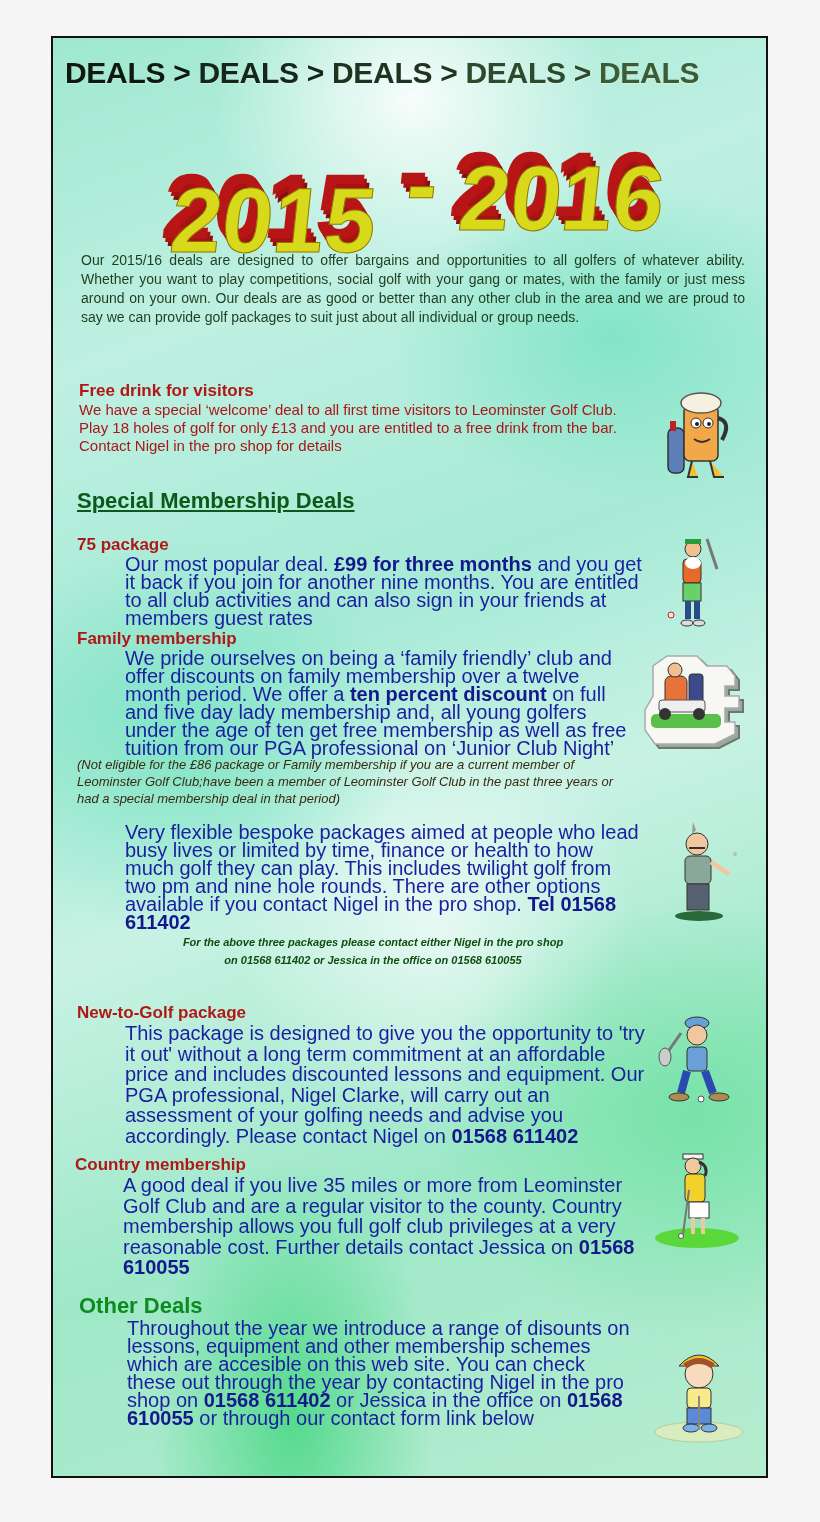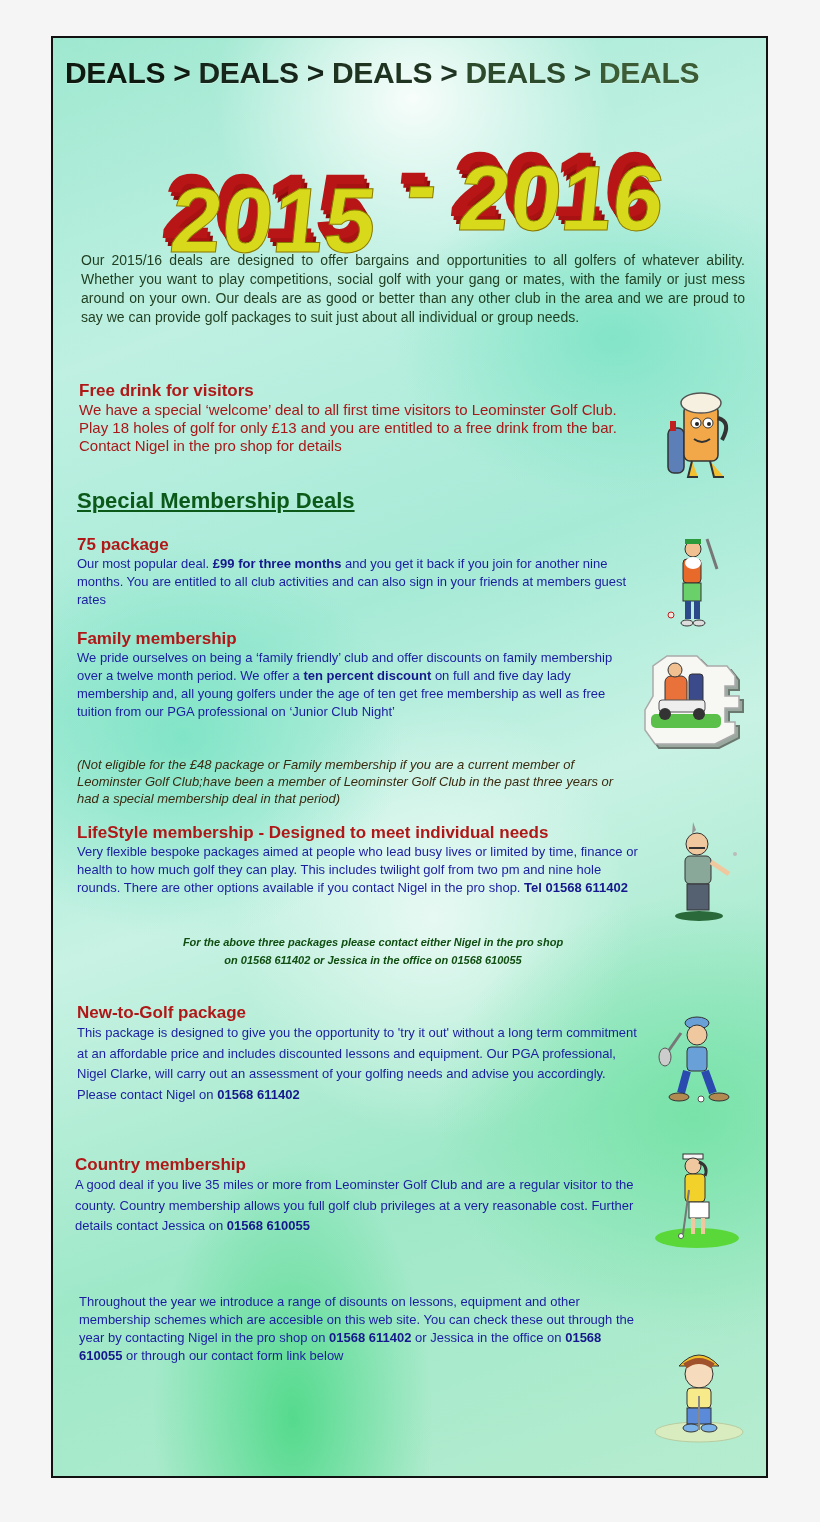--- a/index.html
+++ b/index.html
@@ -51,21 +51,21 @@
       text-align: justify;
     }
     .h-red {
       color: #b01818; font-weight: bold; font-size: 17px;
       line-height: 20px;
     }
     .h-green-big {
       color: #0b5a1a; font-weight: bold; font-size: 22px;
     }
     .body-blue {
-      color: #1a1ea0; font-size: 13px; line-height: 18px;
+      color: #1a1ea0; font-size: 20px; line-height: 18px; margin-left: 48px;
     }
     .body-blue b { color: #14188c; }
     .visitor-text {
       color: #a81818; font-size: 15px; line-height: 18px;
     }
     .note {
       color: #3a2a10; font-size: 13px; font-style: italic; line-height: 17px;
     }
     .contact-line {
       color: #0f4d10; font-size: 11px; font-style: italic; font-weight: bold;
@@ -167,24 +167,23 @@
       <rect x="10" y="62" width="70" height="14" rx="5" fill="#5ac04a"></rect>
       <rect x="24" y="24" width="22" height="30" rx="6" fill="#e8723a" stroke="#333"></rect>
       <circle cx="34" cy="18" r="7" fill="#f0c090" stroke="#333"></circle>
       <rect x="48" y="22" width="14" height="30" rx="3" fill="#3a4a8a" stroke="#333"></rect>
       <rect x="18" y="48" width="46" height="12" rx="3" fill="#eee" stroke="#555"></rect>
       <circle cx="24" cy="62" r="6" fill="#333"></circle>
       <circle cx="58" cy="62" r="6" fill="#333"></circle>
     </svg>
   </div>
 
-  <div class="abs note" style="left:24px; top:718px; width:560px;">(Not eligible for the £48 package or Family membership if you are a current member of Leominster Golf Club;have been a member of Leominster Golf Club in the past three years or had a special membership deal in that period)</div>
+  <div class="abs note" style="left:24px; top:718px; width:560px;">(Not eligible for the £86 package or Family membership if you are a current member of Leominster Golf Club;have been a member of Leominster Golf Club in the past three years or had a special membership deal in that period)</div>
 
   <div class="abs" style="left:24px; top:785px; width:570px;">
-    <div class="h-red">LifeStyle membership - Designed to meet individual needs</div>
     <div class="body-blue"><span>Very flexible bespoke packages aimed at people who lead busy lives or limited by time, finance or health to how much golf they can play. This includes twilight golf from two pm and nine hole rounds. There are other options available if you contact Nigel in the pro shop. </span><b>Tel 01568 611402</b></div>
   </div>
   <div class="illus" style="left:610px; top:780px; width:80px; height:105px;">
     <svg viewBox="0 0 80 105">
       <path d="M30 4 l3 8 l-4 4 z" fill="#999"></path>
       <circle cx="34" cy="26" r="11" fill="#f0c8a0" stroke="#333"></circle>
       <path d="M26 30 h16" stroke="#333" stroke-width="2"></path>
       <rect x="22" y="38" width="26" height="28" rx="5" fill="#8aa89a" stroke="#333"></rect>
       <path d="M48 44 l18 12" stroke="#f0c8a0" stroke-width="5"></path>
       <rect x="24" y="66" width="22" height="26" fill="#556070" stroke="#333"></rect>
@@ -228,20 +227,21 @@
       <path d="M50 12 q10 4 6 14" stroke="#333" stroke-width="3" fill="none"></path>
       <rect x="36" y="24" width="20" height="28" rx="4" fill="#f2d22a" stroke="#333"></rect>
       <rect x="40" y="52" width="20" height="16" fill="#fff" stroke="#333"></rect>
       <path d="M44 68 v16 M54 68 v16" stroke="#f0c8a0" stroke-width="4"></path>
       <path d="M40 40 l-6 44" stroke="#777" stroke-width="2"></path>
       <circle cx="32" cy="86" r="2.5" fill="#fff" stroke="#555"></circle>
     </svg>
   </div>
 
   <div class="abs" style="left:26px; top:1255px; width:560px;">
+    <div class="h-green-big" style="color:#0e8a22;">Other Deals</div>
     <div class="body-blue" style="line-height:18px;"><span>Throughout the year we introduce a range of disounts on lessons, equipment and other membership schemes which are accesible on this web site. You can check these out through the year by contacting Nigel in the pro shop on </span><b>01568 611402</b><span> or Jessica in the office on </span><b>01568 610055</b><span> or through our contact form link below</span></div>
   </div>
   <div class="illus" style="left:598px; top:1306px; width:95px; height:100px;">
     <svg viewBox="0 0 95 100">
       <ellipse cx="48" cy="88" rx="44" ry="10" fill="#d8ecc0" stroke="#b8cca0"></ellipse>
       <path d="M28 22 q20 -22 40 0 z" fill="#f2c02a" stroke="#333"></path>
       <circle cx="48" cy="30" r="14" fill="#f6dcbc" stroke="#333"></circle>
       <path d="M34 22 q14 -10 28 0" stroke="#a0522d" stroke-width="6" fill="none"></path>
       <rect x="36" y="44" width="24" height="20" rx="4" fill="#f6ea8a" stroke="#333"></rect>
       <rect x="36" y="64" width="24" height="16" fill="#5a8ad8" stroke="#333"></rect>

